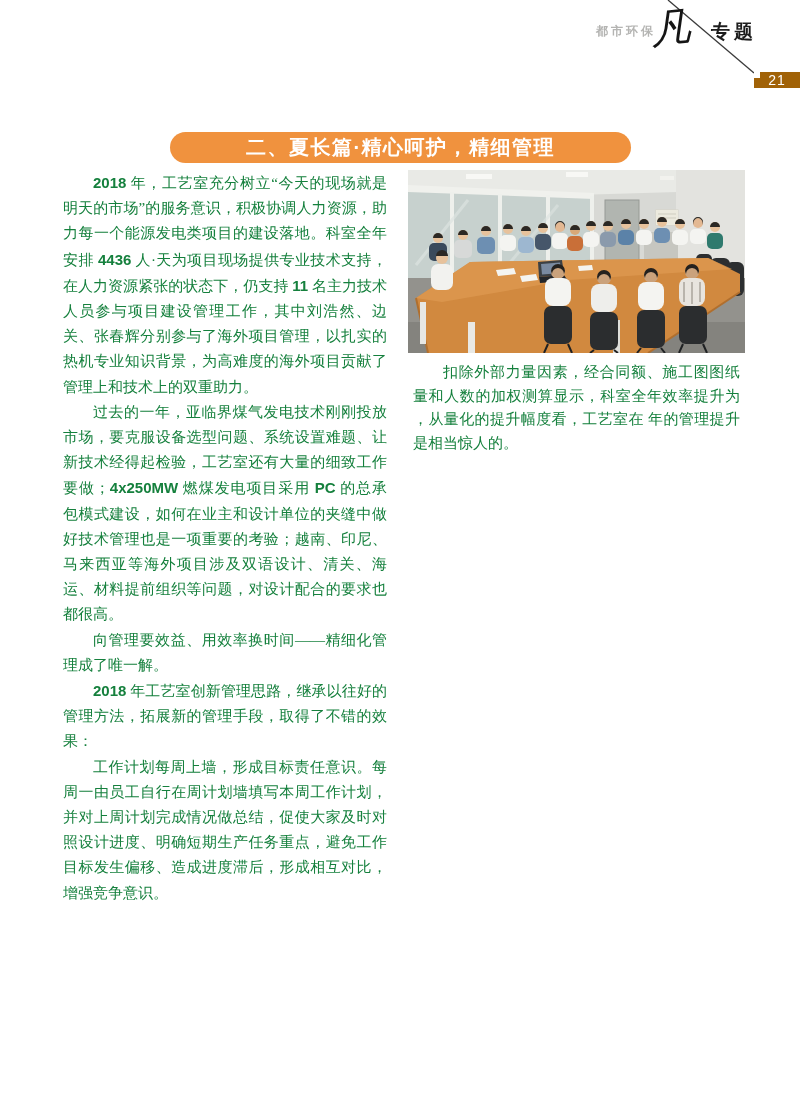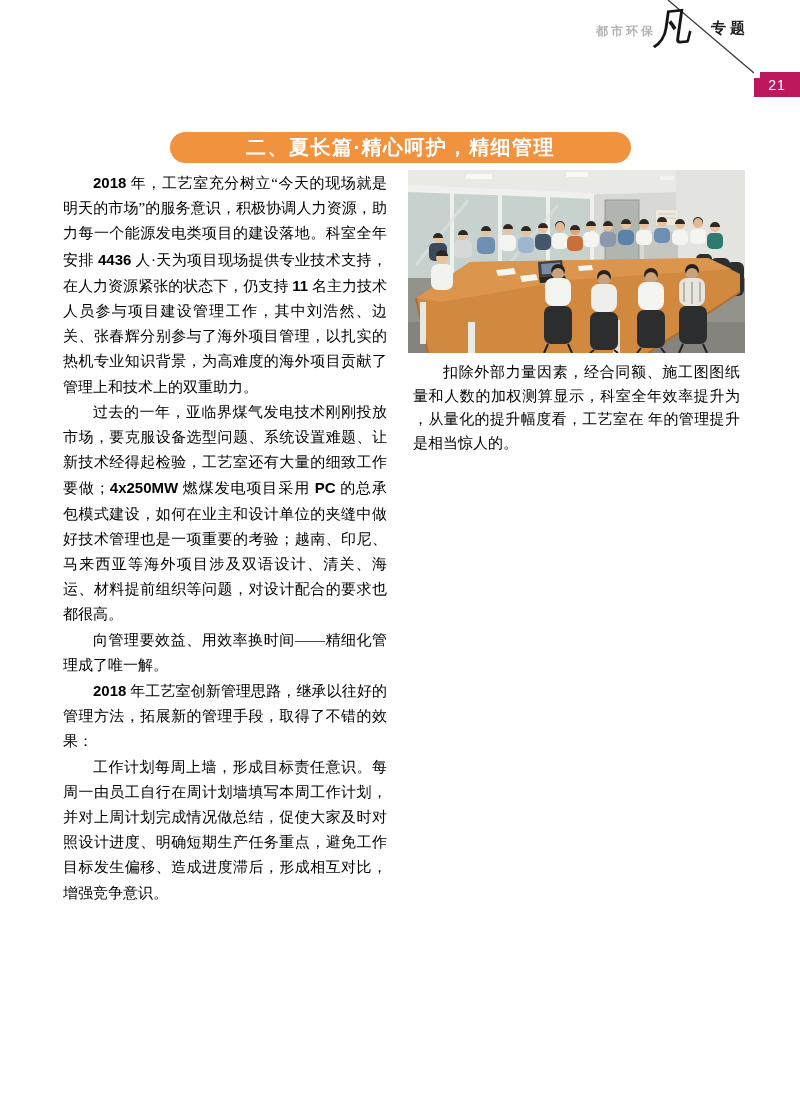--- a/index.html
+++ b/index.html
@@ -12,25 +12,25 @@
     position:absolute;left:596px;top:23px;font-size:12px;font-weight:bold;
     color:#b4b4b2;letter-spacing:3px;font-family:"Liberation Sans",sans-serif;
   }
   .logo{
     position:absolute;left:650px;top:8px;font-size:40px;color:#151515;
     font-family:"DejaVu Serif",serif;font-style:italic;transform:rotate(-6deg);
     line-height:1;
   }
   .diag-svg{position:absolute;left:0;top:0;width:800px;height:110px;pointer-events:none;}
   .section-label{
-    position:absolute;left:711px;top:19px;font-size:15px;font-weight:700;color:#1d1d1d;
+    position:absolute;left:711px;top:19px;font-size:19px;font-weight:700;color:#1d1d1d;
     letter-spacing:4px;font-family:"Liberation Sans",sans-serif;
   }
   .page-tab{
-    position:absolute;left:754px;top:72px;width:46px;height:25px;background:#be185d;
+    position:absolute;left:754px;top:72px;width:46px;height:16px;background:#a16207;
     display:flex;align-items:center;justify-content:center;
   }
   .page-tab .notch{position:absolute;left:0;top:0;width:6px;height:6px;background:#ffffff;}
   .page-num{
     color:#ffffff;font-size:14px;font-family:"Liberation Sans",sans-serif;letter-spacing:1px;
   }
   
   .title-banner{
     position:absolute;left:170px;top:132px;width:461px;height:31px;background:#F0923E;
     border-radius:16px;display:flex;align-items:center;justify-content:center;
@@ -38,21 +38,21 @@
   .title-banner span{
     color:#ffffff;font-size:20px;font-weight:700;letter-spacing:1.5px;
     font-family:"Liberation Sans",sans-serif;
     text-align:center;
   }
   
   .col{position:absolute;}
   .col-left{left:63px;top:170px;width:324px;}
   .col-right{left:413px;top:361px;width:327px;}
   p.para{
-    margin:0;text-indent:2em;text-align:justify;font-size:15px;color:#000000;
+    margin:0;text-indent:2em;text-align:justify;font-size:15px;color:#15803d;
   }
   .col-left p.para{line-height:25.2px;}
   .col-right p.para{line-height:23.6px;}
   p.para b{font-family:"Liberation Sans",sans-serif;font-weight:700;}
   
   .photo{
     position:absolute;left:408px;top:170px;width:337px;height:183px;overflow:hidden;
     background:#d8d9d5;
   }
   .photo svg{display:block;}

